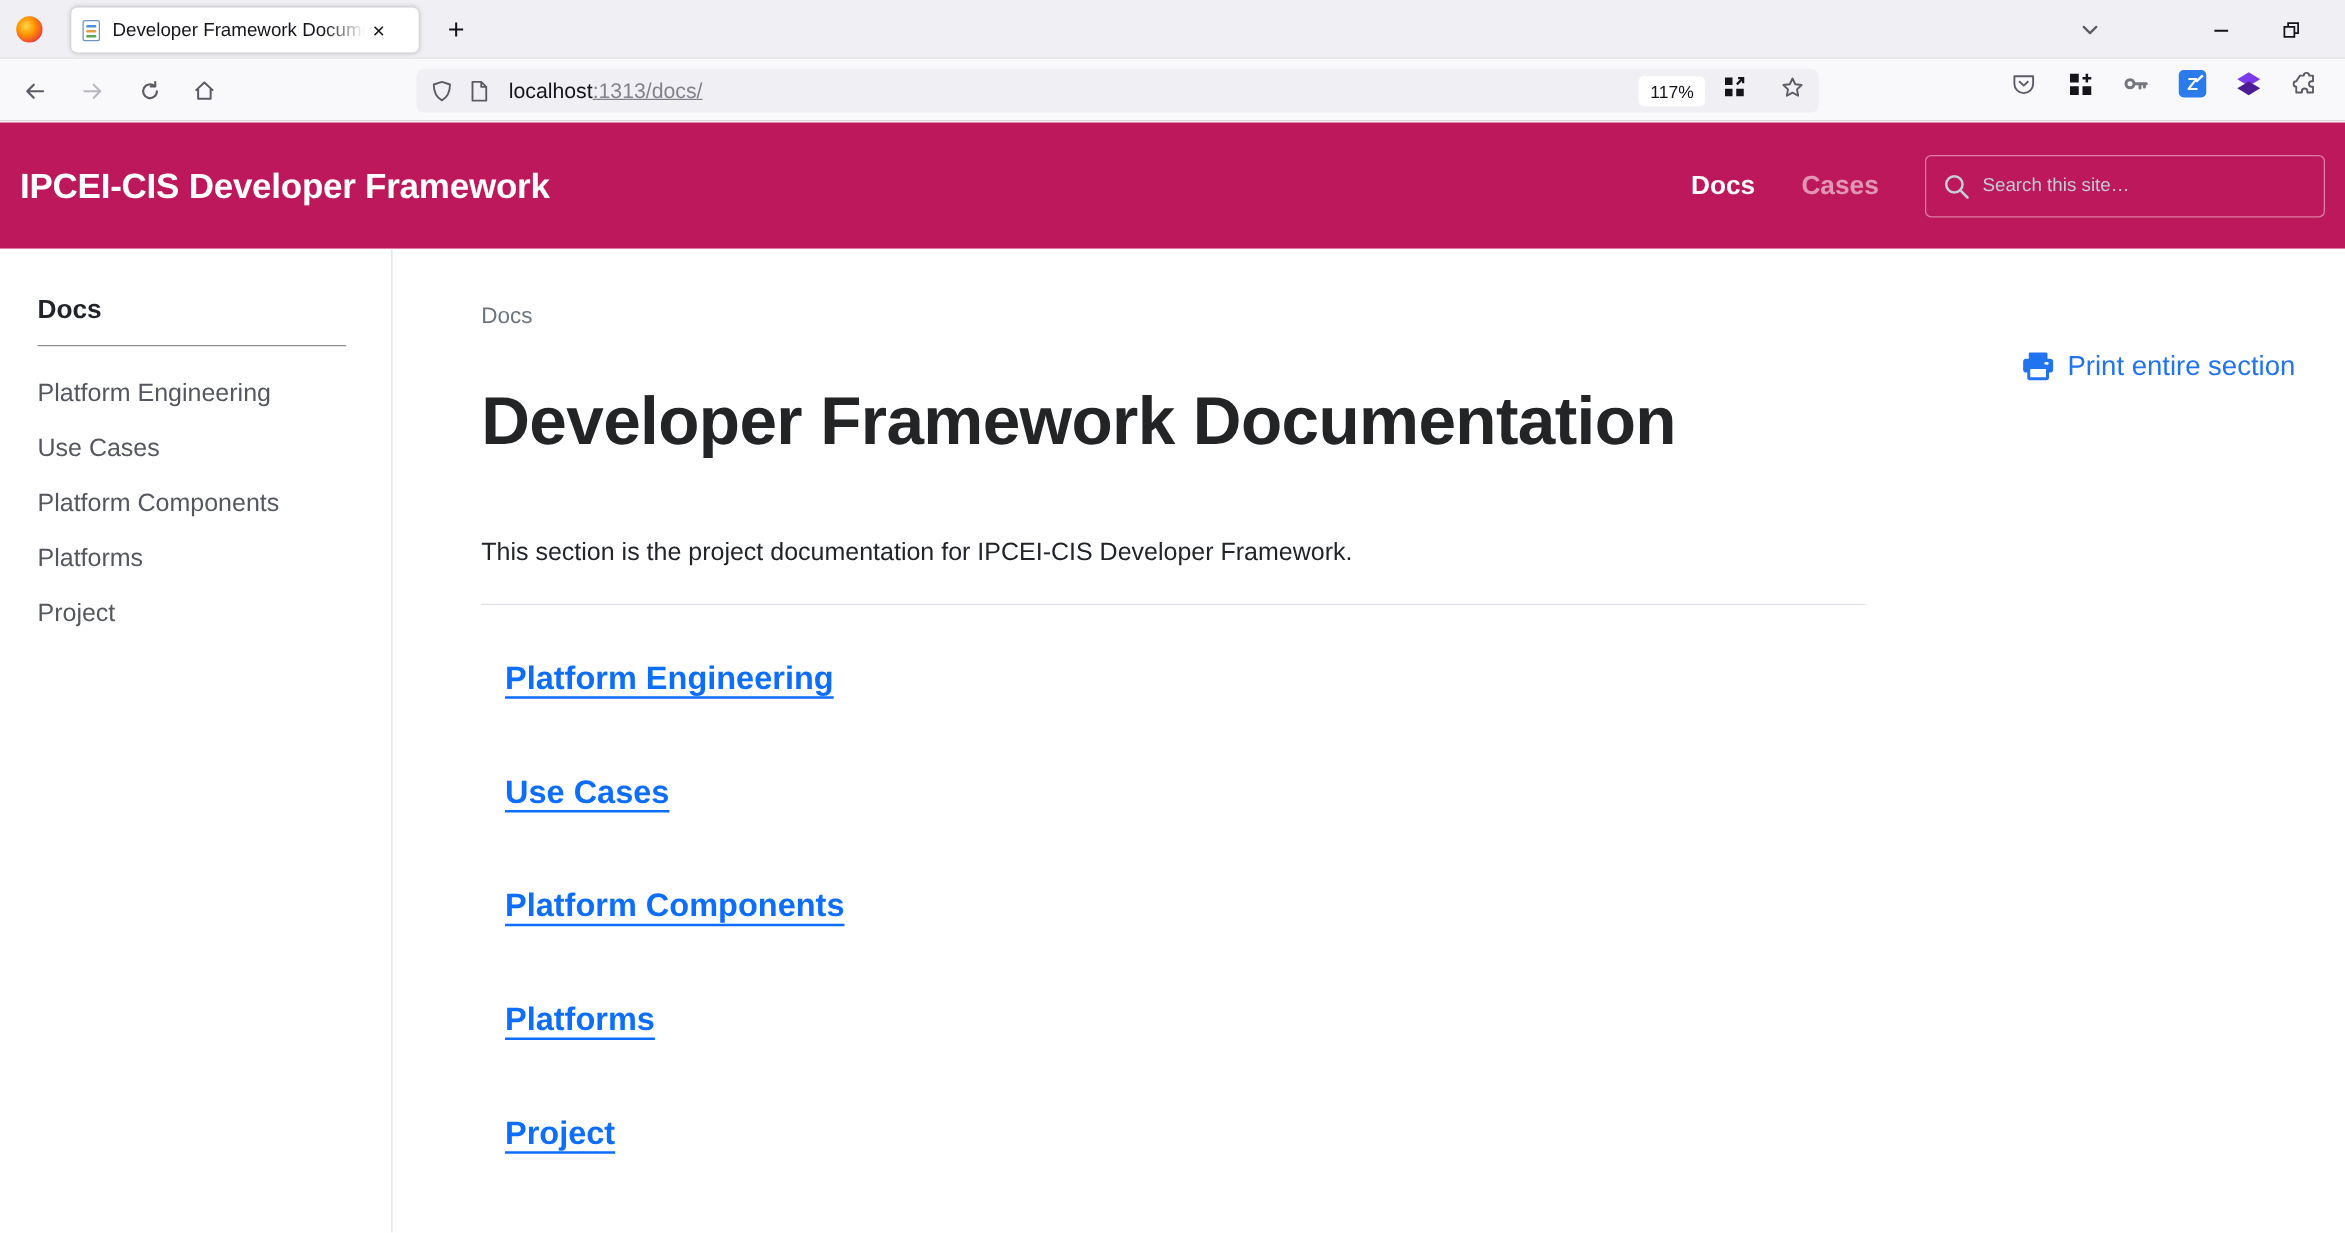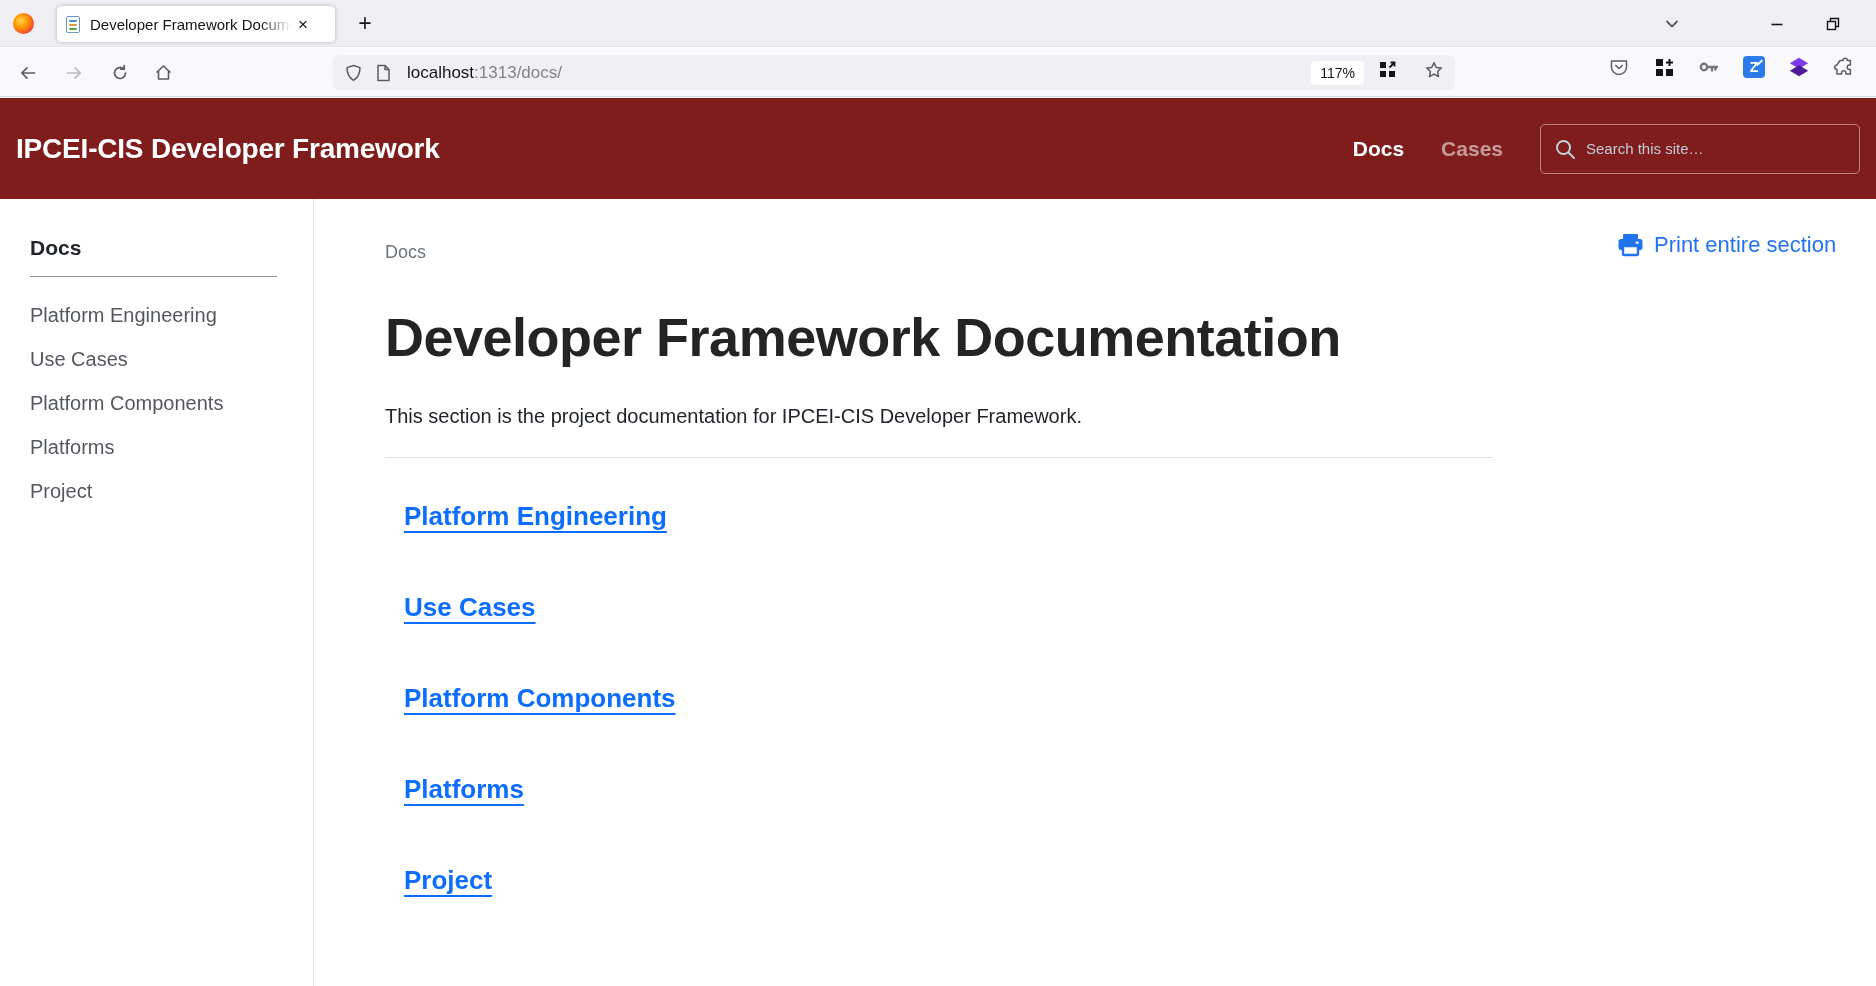--- a/index.html
+++ b/index.html
@@ -34,58 +34,58 @@
   .navbtn { position:absolute; top:8px; width:33px; height:33px; display:flex; align-items:center; justify-content:center; border-radius:4px; color:#5b5b66; }
   .navbtn.back { left:11px; }
   .navbtn.fwd { left:57px; color:#b8b8bf; }
   .navbtn.reload { left:103px; }
   .navbtn.home { left:147px; }
   .urlbar { position:absolute; left:333px; top:7px; width:1122px; height:35px; background:#f0f0f4; border-radius:6px;
             display:flex; align-items:center; padding:0 12px; }
   .urlbar .icn { display:flex; align-items:center; color:#5b5b66; }
   .urlbar .icn + .icn { margin-left:14px; }
   .urltext { margin-left:16px; font-size:17px; color:#15141a; white-space:nowrap; }
-  .urltext .muted { color:#82828c; }
+  .urltext .muted { color:#82828c;text-decoration:underline; }
   .url-right { margin-left:auto; display:flex; align-items:flex-start; gap:15px; }
   .zoom-pill { background:#fff; border-radius:4px; font-size:14px; color:#15141a; padding:4px 9px; }
   .tool-icons { position:absolute; right:21px; top:8px; display:flex; align-items:center; gap:23px; }
   .tool-icons .ticn { width:22px; height:22px; display:flex; align-items:center; justify-content:center; color:#5b5b66; }
   .zotero-badge { width:22px; height:22px; border-radius:4px; background:#2b7cea; color:#fff; font-weight:700; font-size:14px;
                   display:flex; align-items:center; justify-content:center; position:relative; }
   .zotero-badge svg { position:absolute; right:1px; top:1px; }
 
   
-  .site-navbar { position:absolute; top:98px; left:0; right:0; height:101px; background:#7f1d1d; display:flex; align-items:center; padding:0 16px; }
+  .site-navbar { position:absolute; top:98px; left:0; right:0; height:101px; background:#be185d; display:flex; align-items:center; padding:0 16px; }
   .brand { font-size:28px; font-weight:700; color:#fff; letter-spacing:-0.2px; }
   .site-nav { margin-left:auto; display:flex; align-items:center; }
   .nav-link { font-size:21px; font-weight:700; color:#fff; margin-right:37px; }
   .nav-link.inactive { color:rgba(255,255,255,.55); }
   .site-search { width:320px; height:50px; border:1px solid rgba(255,255,255,.45); border-radius:5px;
                  display:flex; align-items:center; padding:0 13px; gap:10px; }
   .site-search svg { flex:0 0 auto; color:#c3cfda; }
   .site-search input { background:transparent; border:0; outline:0; width:100%; font-size:15px; color:#fff; font-family:"Liberation Sans",sans-serif; }
   .site-search input::placeholder { color:#bfcbd7; opacity:1; }
 
   
   .content { position:absolute; top:199px; left:0; right:0; bottom:0; display:flex; background:#fff; }
   .sidebar { width:314px; flex:0 0 auto; border-right:1px solid #dee2e6; padding:37px 28px 0 30px; }
   .sidebar-heading { font-size:21px; font-weight:700; color:#212529; }
   .sidebar-rule { border:0; border-top:1px solid #8f8f8f; margin:16px 0 26px; width:247px; }
   .side-item { font-size:20px; color:#54585e; margin-bottom:20px; line-height:24px; cursor:pointer; }
 
   .main { flex:1 1 auto; padding:43px 0 0 71px; }
   .breadcrumb { font-size:18px; color:#6c757d; }
   .page-title { font-size:54px; line-height:71px; font-weight:700; color:#222426; margin-top:39px; max-width:1000px; letter-spacing:-0.5px; }
-  .intro { font-size:20px; color:#212529; margin-top:32px; }
+  .intro { font-size:20px; color:#212529; margin-top:58px; }
   .main-rule { border:0; border-top:1px solid #dfe3e7; margin:29px 0 0; width:1108px; }
   .entries { margin-top:42px; padding-left:19px; }
   .entry-link { display:block; font-size:26px; font-weight:700; color:#0d6efd; text-decoration:underline;
                 text-decoration-thickness:2px; text-underline-offset:6px; margin-bottom:59px; line-height:32px; width:max-content; cursor:pointer; }
 
-  .aside { width:312px; flex:0 0 auto; padding:33px 18px 0 53px; }
+  .aside { width:312px; flex:0 0 auto; padding:33px 18px 0 53px;margin-top:48px; }
   .print-link { display:flex; align-items:center; gap:10px; color:#2273f0; font-size:22px; cursor:pointer; width:max-content; }
 </style>
 </head>
 <body>
 
 <div class="window">
 
   <div class="tabstrip">
     <div class="fx-logo"></div>
     <div class="tab">

